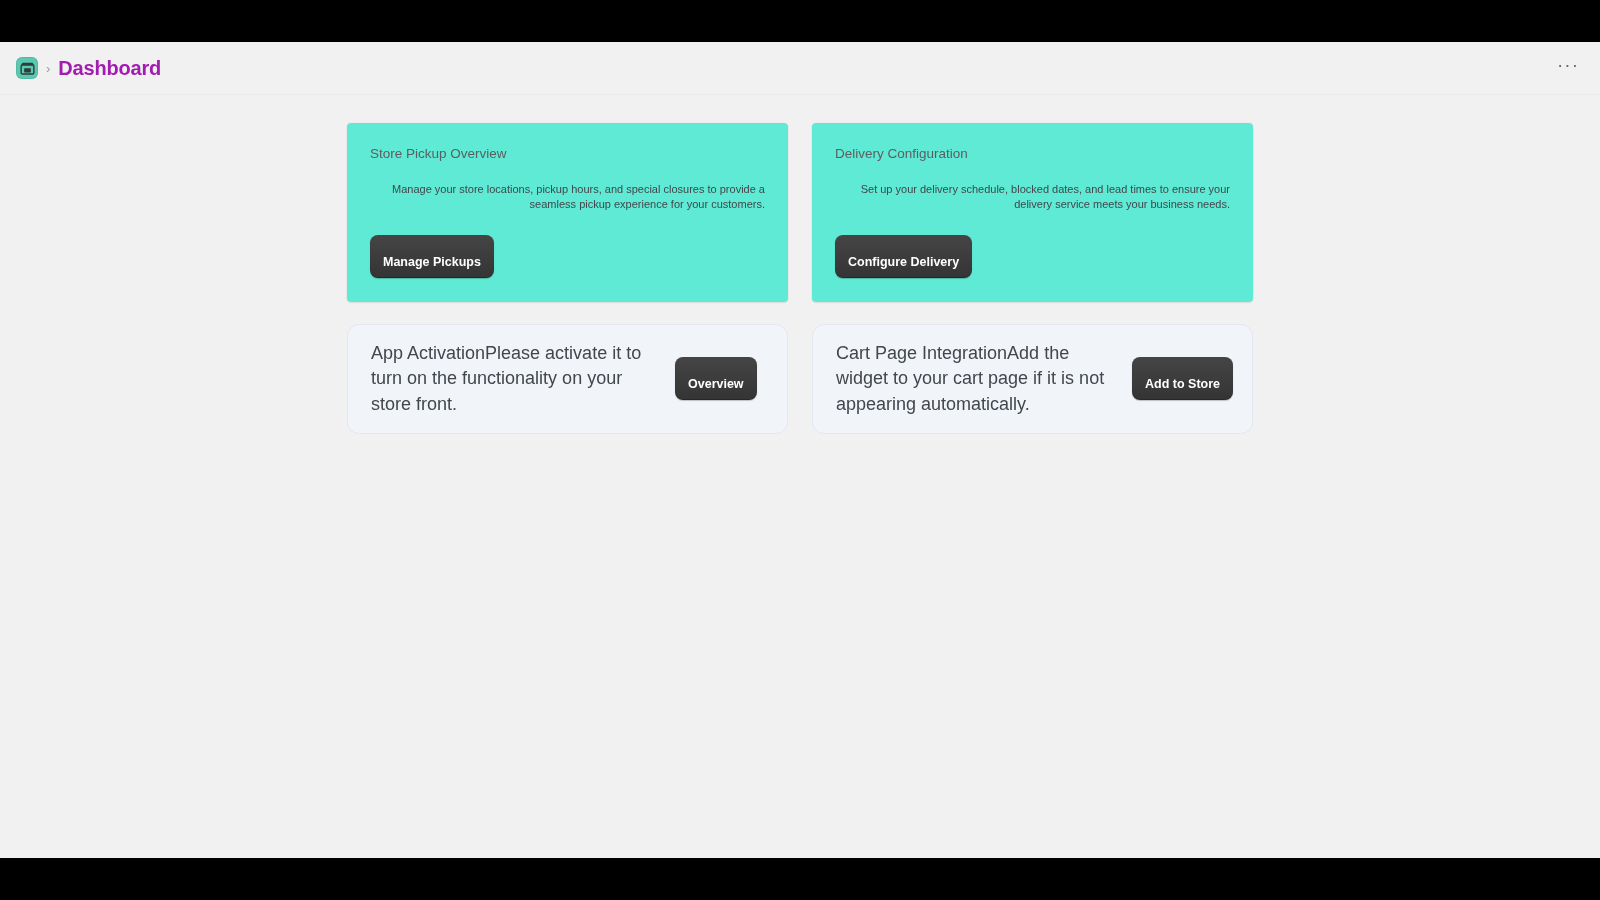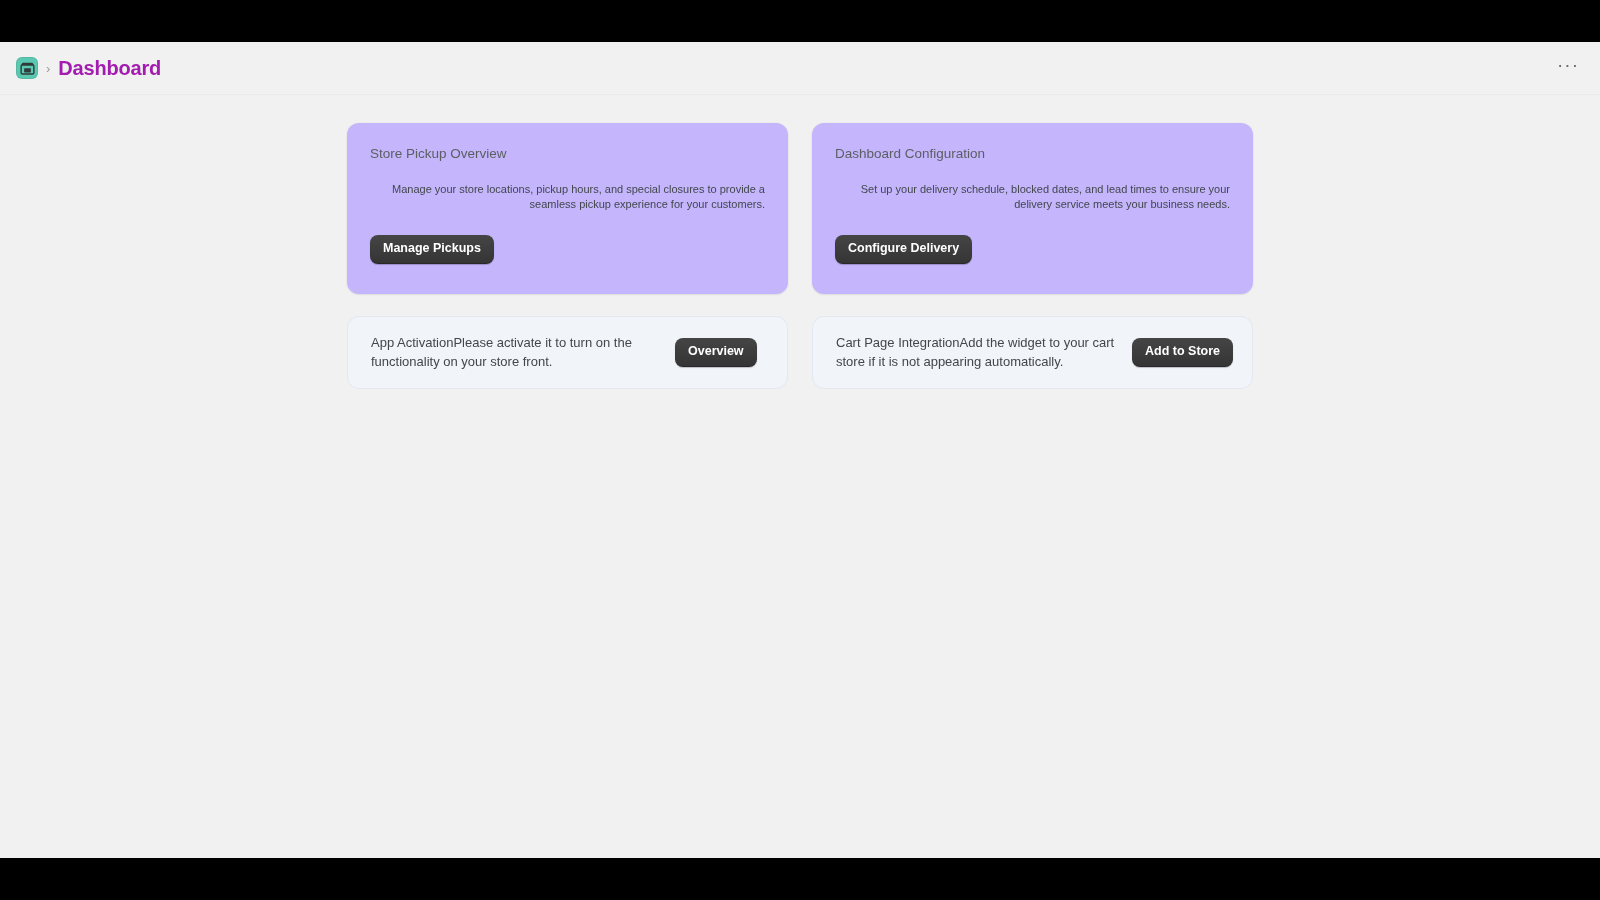--- a/index.html
+++ b/index.html
@@ -124,22 +124,22 @@
     width: 906px;
     margin: 0 auto;
     display: grid;
     grid-template-columns: 441px 441px;
     column-gap: 24px;
     row-gap: 22px;
   }
 
   
   .card {
-    background: #c4b5fd;
-    border-radius: 12px;
+    background: #5eead4;
+    border-radius: 4px;
     padding: 22px 23px 24px 23px;
     box-shadow: 0 1px 2px rgba(0,0,0,0.07), 0 0 0 1px rgba(0,0,0,0.02);
     min-height: 171px;
   }
 
   .card-title {
     font-size: 13.5px;
     color: #5c5f62;
     font-weight: normal;
     line-height: 1.3;
@@ -158,21 +158,21 @@
   
   .btn-dark {
     display: inline-block;
     background: #3c3c3c;
     background-image: linear-gradient(180deg, #454545 0%, #343434 100%);
     color: #ffffff;
     font-size: 12.5px;
     font-weight: bold;
     border: none;
     border-radius: 8px;
-    padding: 7px 13px 8px 13px;
+    padding: 21px 13px 8px 13px;
     cursor: pointer;
     line-height: 1.1;
     box-shadow: 0 1px 1px rgba(0,0,0,0.22), inset 0 -1px 0 rgba(0,0,0,0.25);
     font-family: "Liberation Sans", sans-serif;
     white-space: nowrap;
   }
 
   
   .banner {
     background: #f1f4f9;
@@ -180,21 +180,21 @@
     border-radius: 12px;
     padding: 16px 19px 16px 23px;
     display: flex;
     align-items: center;
     gap: 14px;
     min-height: 73px;
   }
 
   .banner-text {
     flex: 1 1 auto;
-    font-size: 13px;
+    font-size: 18px;
     color: #42474c;
     line-height: 1.42;
     max-width: 290px;
   }
 
   .banner-action { flex: 0 0 auto; }
 </style>
 </head>
 <body>
 
@@ -229,34 +229,34 @@
     <div class="page-body">
       <div class="grid">
 
         <div class="card">
           <div class="card-title">Store Pickup Overview</div>
           <div class="card-text">Manage your store locations, pickup hours, and special closures to provide a seamless pickup experience for your customers.</div>
           <button class="btn-dark">Manage Pickups</button>
         </div>
 
         <div class="card">
-          <div class="card-title">Dashboard Configuration</div>
+          <div class="card-title">Delivery Configuration</div>
           <div class="card-text">Set up your delivery schedule, blocked dates, and lead times to ensure your delivery service meets your business needs.</div>
           <button class="btn-dark">Configure Delivery</button>
         </div>
 
         <div class="banner">
           <div class="banner-text">App ActivationPlease activate it to turn on the functionality on your store front.</div>
           <div class="banner-action">
             <button class="btn-dark">Overview</button>
           </div>
         </div>
 
         <div class="banner">
-          <div class="banner-text">Cart Page IntegrationAdd the widget to your cart store if it is not appearing automatically.</div>
+          <div class="banner-text">Cart Page IntegrationAdd the widget to your cart page if it is not appearing automatically.</div>
           <div class="banner-action">
             <button class="btn-dark">Add to Store</button>
           </div>
         </div>
 
       </div>
     </div>
 
   </div>
 

